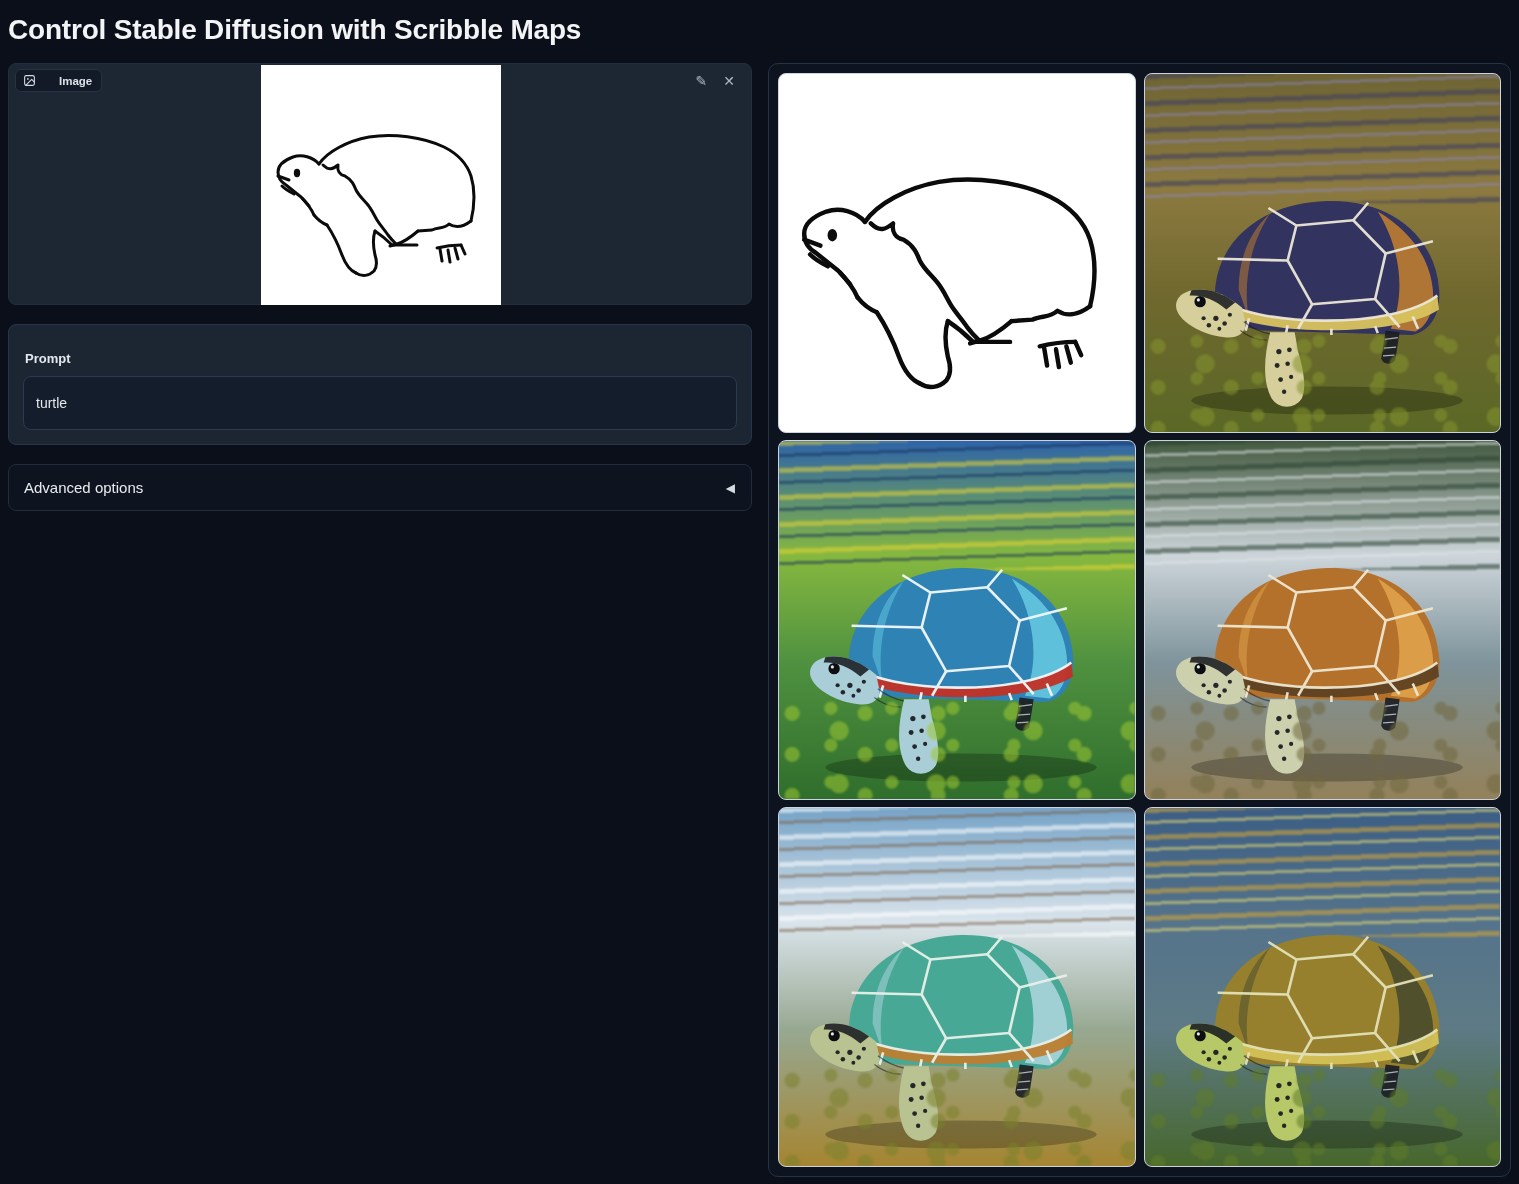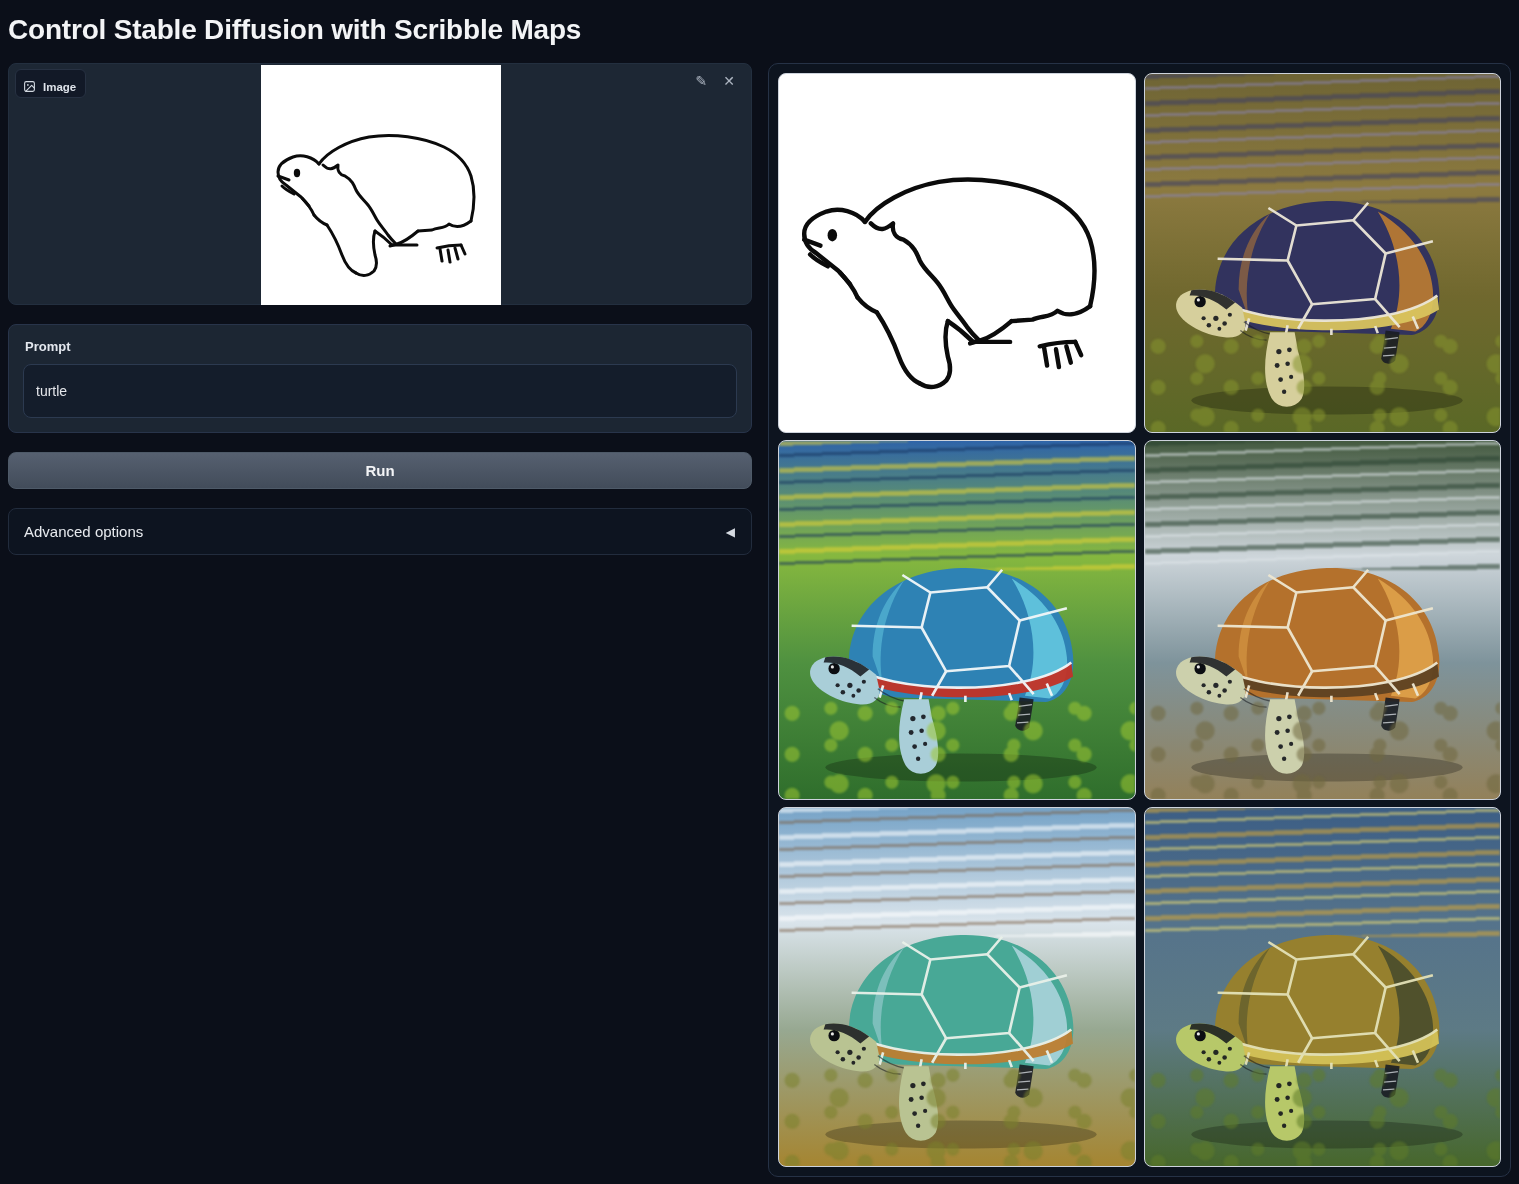--- a/index.html
+++ b/index.html
@@ -21,23 +21,23 @@
 
   
   .image-comp {
     position:relative; height:242px;
     background:#1d2734;
     border:1px solid #232f3f;
     border-radius:8px;
   }
   .badge {
     position:absolute; top:5px; left:6px; z-index:3;
-    display:flex; align-items:center; gap:7px;
+    display:flex; align-items:center; gap:23px;
     background:#121927; border:1px solid #273142;
-    border-radius:6px; padding:10px 9px 4px 7px;
+    border-radius:6px; padding:4px 9px 4px 7px;
     font-size:11.5px; font-weight:600; color:#dde2e9;
   }
   .badge svg { display:block; }
   .canvas {
     position:absolute; left:252px; top:1px;
     width:240px; height:240px;
     background:#ffffff; cursor:crosshair;
   }
   .canvas svg { width:100%; height:100%; display:block; }
   .icon-btns {
@@ -46,21 +46,21 @@
   }
   .icon-btn {
     background:transparent; border:none; padding:2px 4px;
     color:#aeb6c2; font-size:14px; line-height:1; cursor:pointer;
     font-family:"DejaVu Sans", sans-serif;
   }
 
   
   .prompt-panel {
     background:#1c2633; border:1px solid #28344a; border-radius:8px;
-    padding:12px 14px 14px 14px;
+    padding:24px 14px 14px 14px;
   }
   .prompt-label { display:block; font-size:13px; font-weight:600; color:#e3e7ee; margin:2px 0 10px 2px; }
   .prompt-input {
     width:100%; height:54px;
     background:#141d2b; border:1px solid #2c3a50; border-radius:8px;
     color:#e5e7eb; font-size:14px; padding:0 12px; outline:none;
     font-family:"Liberation Sans", sans-serif;
   }
 
   
@@ -223,21 +223,20 @@
           <button class="icon-btn">✎</button>
           <button class="icon-btn">✕</button>
         </div>
       </div>
 
       <div class="prompt-panel">
         <label class="prompt-label">Prompt</label>
         <input class="prompt-input" type="text" value="turtle" style="">
       </div>
 
-      <button class="run-btn">Run</button>
 
       <div class="accordion">
         <span class="accordion-label">Advanced options</span>
         <span class="arrow">◀</span>
       </div>
     </div>
 
     <div class="gallery">
 
       <div class="gallery-item scribble-item" title="turtle scribble control map on white background">

